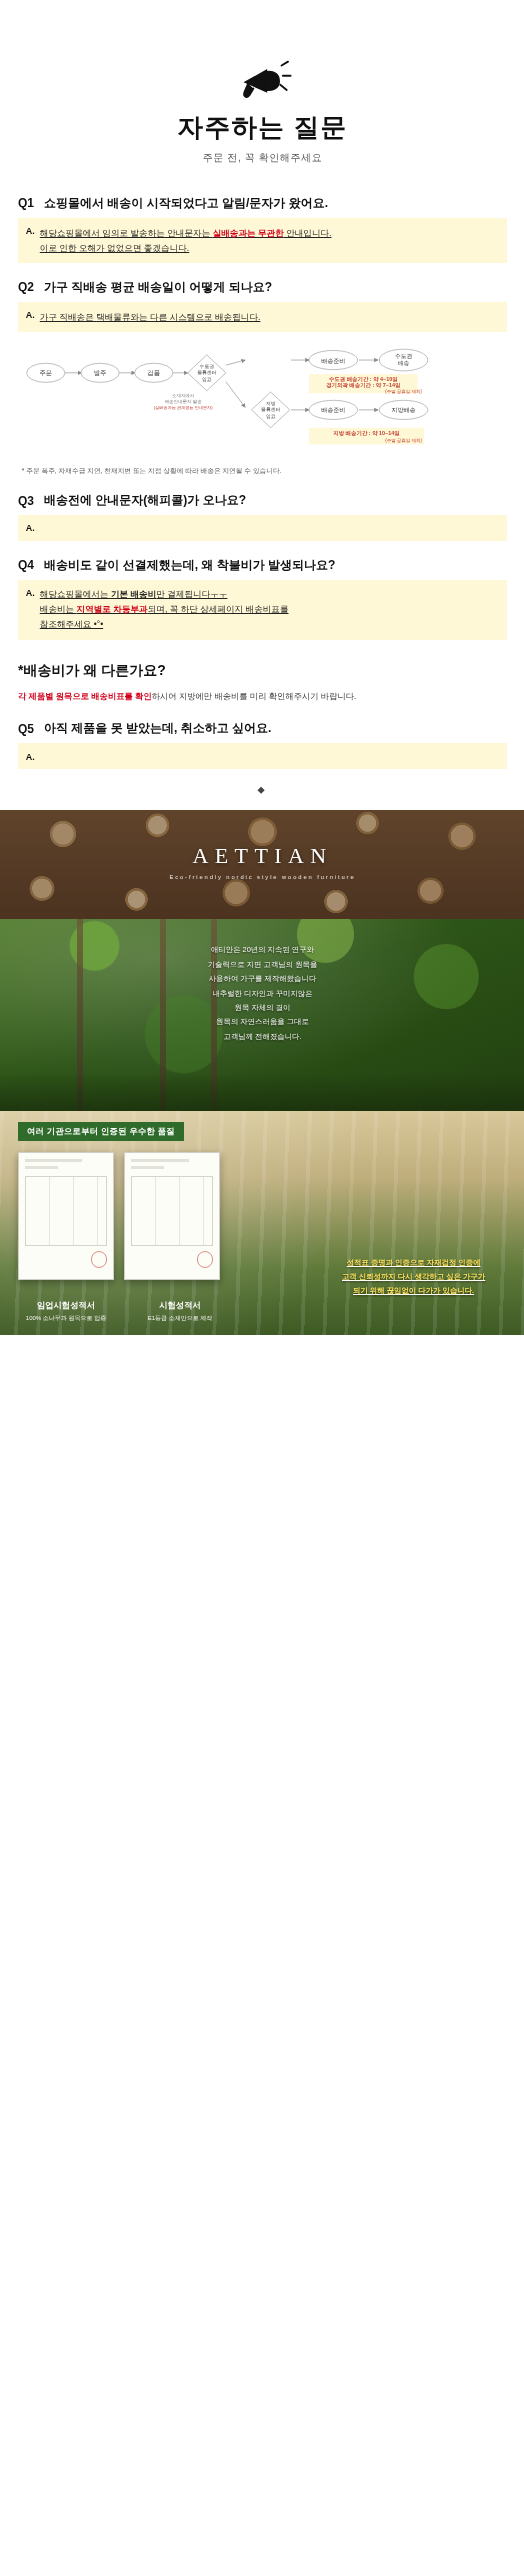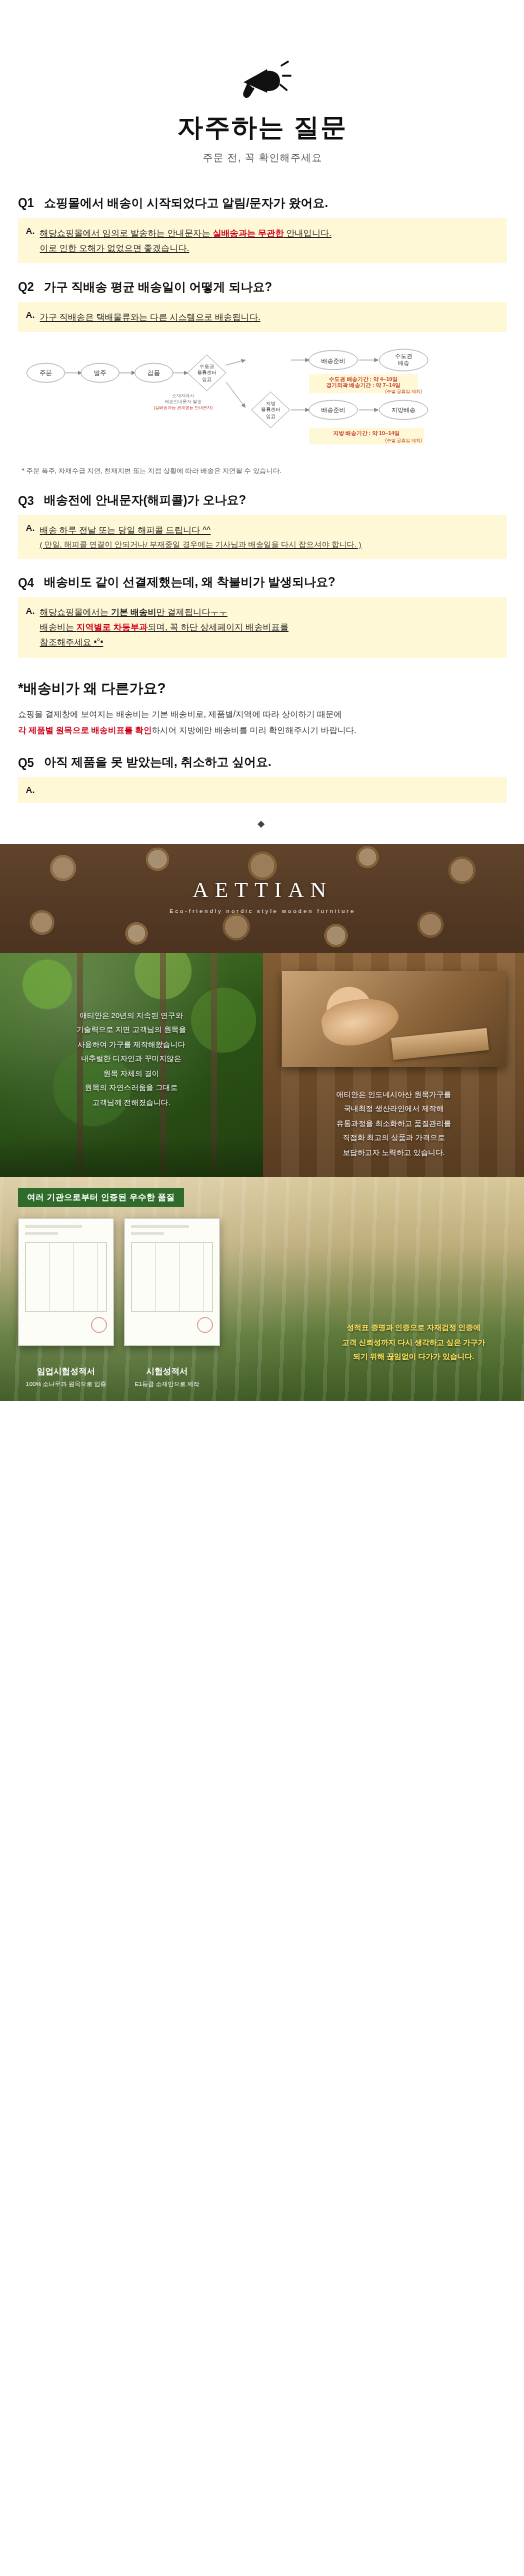--- a/index.html
+++ b/index.html
@@ -143,21 +143,21 @@
     font-family: "Liberation Serif", serif;
     font-size: 22px; letter-spacing: 6.4px;
     text-shadow: 0 1.3px 3.8px rgba(0,0,0,.5);
   }
   .hero .brand .tag {
     font-size: 5.8px; letter-spacing: 1.9px; margin-top: 5.1px;
     opacity: .9;
   }
 
   
-  .panels { display: flex; height: 224px; }
+  .panels { display: flex; height: 192px; }
   .panel { position: relative; flex: 1 1 50%; overflow: hidden; }
   .panel.forest {
     background:
       radial-gradient(ellipse at 30% 20%, rgba(255,255,255,.18), transparent 60%),
       linear-gradient(160deg, #4f7a2a 0%, #2d5418 45%, #21400f 100%);
   }
   .panel.forest .trunk {
     position: absolute; top: 0; bottom: 0; width: 6.4px;
     background: linear-gradient(180deg, #6b5636, #3e3220);
     opacity: .75;
@@ -248,30 +248,31 @@
     background:
       repeating-linear-gradient(180deg, transparent 0 11px, #e6e6dc 11px 11.5px),
       repeating-linear-gradient(90deg, transparent 0 23px, #e6e6dc 23px 24px);
   }
   .cert .doc .stamp {
     width: 16.6px; height: 16.6px; border: 1.3px solid #c0392b; border-radius: 50%;
     margin: 5.1px 0 0 auto; opacity: .55;
   }
   .cert .doc-labels {
     position: absolute; left: 18px; bottom: 11.5px;
-    display: flex; gap: 5px;
+    display: flex; gap: 18px;
   }
   .cert .doc-label { width: 96px; text-align: center; color: #fff; }
   .cert .doc-label .dl-t { font-size: 8.3px; font-weight: bold; }
   .cert .doc-label .dl-s { font-size: 6px; margin-top: 3.2px; opacity: .95; }
   .cert .right-copy {
     position: absolute; right: 15.4px; bottom: 36px;
     width: 192px; text-align: center; color: #fff;
     font-size: 7.4px; line-height: 1.95;
     text-shadow: 0 0.6px 1.9px rgba(0,0,0,.6);
+    text-decoration: underline;
   }
   .cert .right-copy .hl { color: #ffe45e; font-weight: bold; }
 </style>
 </head>
 <body>
 
 <div class="page">
 
   <div class="faq-head">
     <span class="megaphone">
@@ -412,24 +413,20 @@
       <div class="flow-note">* 주문 폭주, 자재수급 지연, 천재지변 또는 지점 상황에 따라 배송은 지연될 수 있습니다.</div>
     </div>
 
     <div>
       <div class="q-row">
         <span class="q-tag">Q3</span>
         <span class="q-text">배송전에 안내문자(해피콜)가 오나요?</span>
       </div>
       <div class="a-box">
         <span class="a-tag">A.</span>
-        <span class="a-body">
-          <span class="line2">배송 하루 전날 또는 당일 해피콜 드립니다 ^^</span>
-          <span class="line2 small">( 만일, 해피콜 연결이 안되거나/ 부재중일 경우에는 기사님과 배송일을 다시 잡으셔야 합니다. )</span>
-        </span>
       </div>
     </div>
 
     <div>
       <div class="q-row">
         <span class="q-tag">Q4</span>
         <span class="q-text">배송비도 같이 선결제했는데, 왜 착불비가 발생되나요?</span>
       </div>
       <div class="a-box">
         <span class="a-tag">A.</span>
@@ -441,21 +438,20 @@
             <span>배송비는 </span><span class="red">지역별로 차등부과</span><span>되며, 꼭 하단 상세페이지 배송비표를</span>
           </span>
           <span class="line2">참조해주세요 •°•</span>
         </span>
       </div>
     </div>
 
     <div>
       <div class="notice-title">*배송비가 왜 다른가요?</div>
       <div class="notice-body">
-        <div>쇼핑몰 결제창에 보여지는 배송비는 기본 배송비로, 제품별/지역에 따라 상이하기 때문에</div>
         <div>
           <span class="em-red">각 제품별 원목으로 배송비표를 확인</span><span>하시어 지방에만 배송비를 미리 확인해주시기 바랍니다.</span>
         </div>
       </div>
     </div>
 
     <div>
       <div class="q-row">
         <span class="q-tag">Q5</span>
         <span class="q-text">아직 제품을 못 받았는데, 취소하고 싶어요.</span>
@@ -489,33 +485,20 @@
       <div class="cap">
         <div>애티안은 20년의 지속된 연구와</div>
         <div>기술력으로 지면 고객님의 원목을</div>
         <div>사용하여 가구를 제작해왔습니다</div>
         <div>내추럴한 디자인과 꾸미지않은</div>
         <div>원목 자체의 결이</div>
         <div>원목의 자연스러움을 그대로</div>
         <div>고객님께 전해졌습니다.</div>
       </div>
     </div>
-    <div class="panel wood">
-      <div class="inset-photo">
-        <div class="hand"></div>
-        <div class="plank"></div>
-      </div>
-      <div class="cap">
-        <div>애티안은 인도네시아산 원목가구를</div>
-        <div>국내최정 생산라인에서 제작해</div>
-        <div>유통과정을 최소화하고 품질관리를</div>
-        <div>직접화 최고의 상품과 가격으로</div>
-        <div>보답하고자 노력하고 있습니다.</div>
-      </div>
-    </div>
   </div>
 
   <div class="cert">
     <div class="bg-trees"></div>
     <div class="ribbon">여러 기관으로부터 인증된 우수한 품질</div>
     <div class="docs">
       <div class="doc">
         <div class="dline w70"></div>
         <div class="dline w40"></div>
         <div class="dtable"></div>

